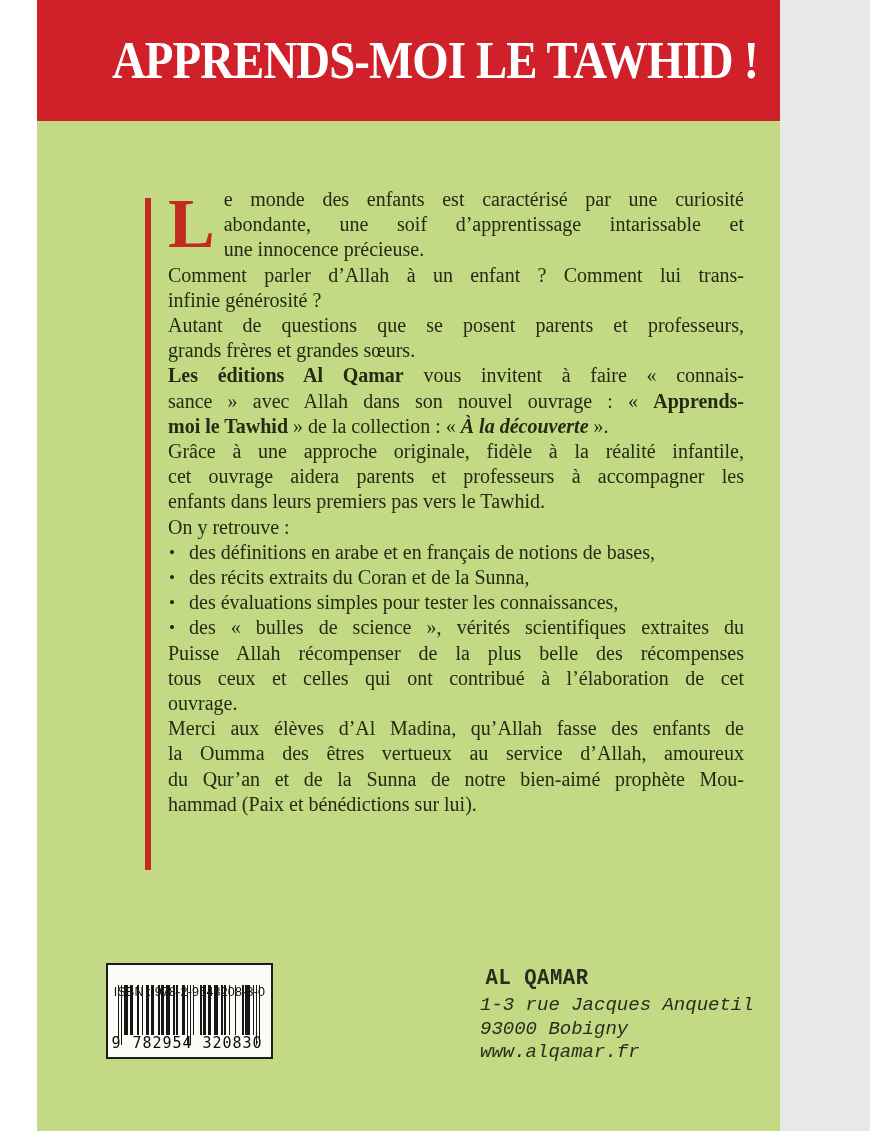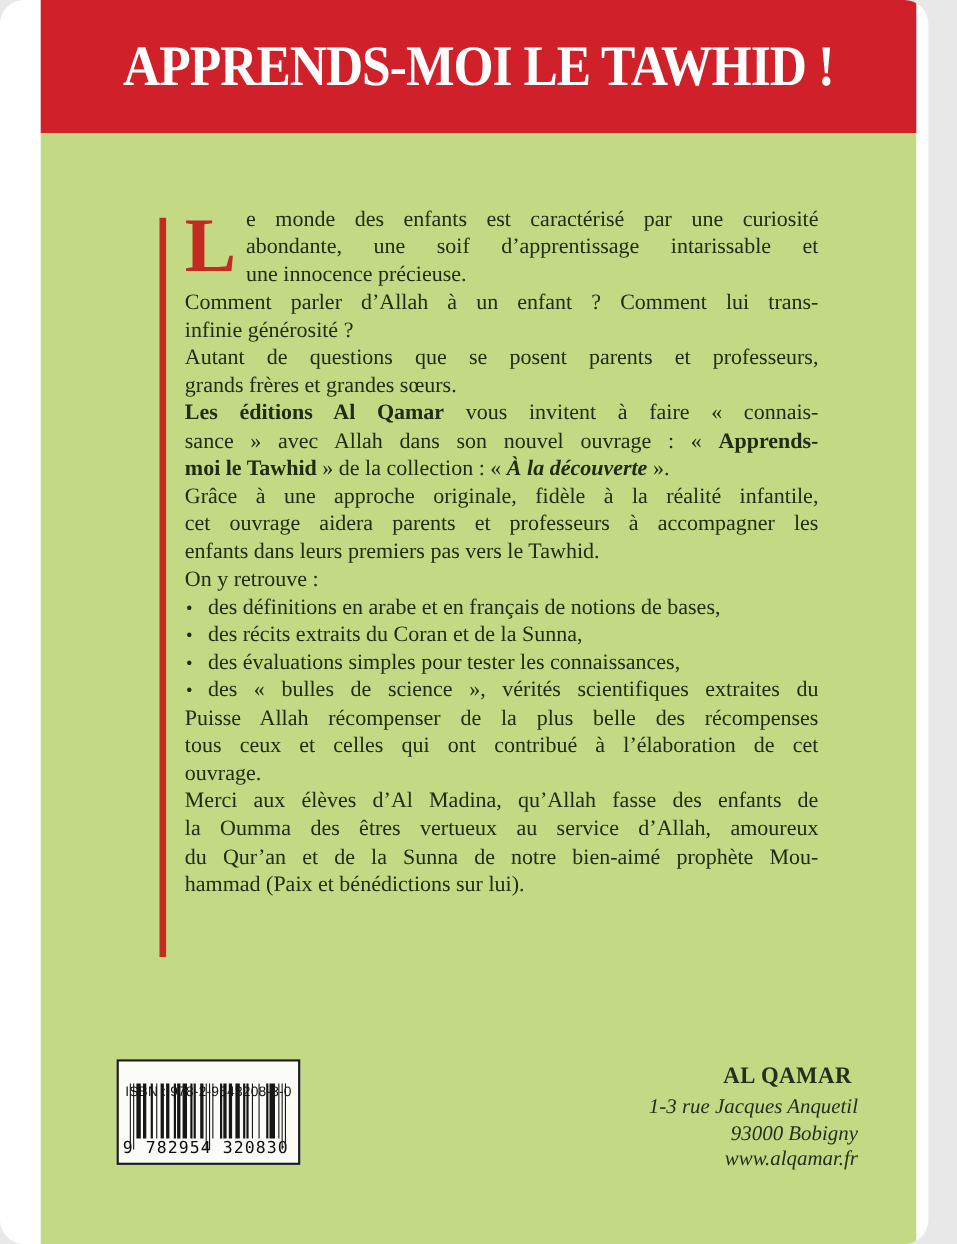--- a/index.html
+++ b/index.html
@@ -5,22 +5,22 @@
   :root{
     --banner-red:#d0202a;
     --accent-red:#c32a22;
     --bg-green:#c3d983;
     --ink:#222c15;
     --paper:#ffffff;
   }
   *{margin:0;padding:0;box-sizing:border-box;}
   html,body{background:#e8e8e8;}
   .page{
-    position:relative;width:844px;height:1131px;background:var(--paper);
-    font-family:"Liberation Serif",serif;overflow:hidden;border-radius:22px;
+    position:relative;width:780px;height:1131px;background:var(--paper);
+    font-family:"Liberation Serif",serif;overflow:hidden;
   }
   .banner{
     position:absolute;left:37px;top:0;width:796px;height:121px;
     background:var(--banner-red);display:flex;align-items:center;justify-content:center;
   }
   .banner h1{
     color:#ffffff;font-family:"Liberation Serif",serif;font-weight:bold;
     font-size:52px;white-space:nowrap;transform:scaleX(0.9);transform-origin:center;
     letter-spacing:-1px;
   }
@@ -63,22 +63,22 @@
   .bars span.k{background:#161616;}
   .bars span.g{height:60px;}
   .digits{
     display:flex;width:156px;margin:-11px auto 0;
     font-family:"DejaVu Sans Mono",monospace;font-size:15px;color:#0d0d0d;
     line-height:18px;
   }
   .digits .d0{width:16px;text-align:left;}
   .digits .dg{flex:1;text-align:center;letter-spacing:1px;}
   .publisher{
-    position:absolute;left:463px;top:845px;width:280px;text-align:right;
-    font-family:Liberation Serif, serif;color:#262e1d;
+    position:absolute;left:443px;top:845px;width:280px;text-align:left;
+    font-family:Liberation Mono, monospace;color:#262e1d;
   }
   .pub-name{
     font-weight:bold;font-size:21.5px;letter-spacing:0.5px;
     transform:scaleX(0.96);margin-bottom:4px;
   }
   .pub-line{font-style:italic;font-size:19px;line-height:23.5px;}
 </style>
 </head>
 <body>
 

